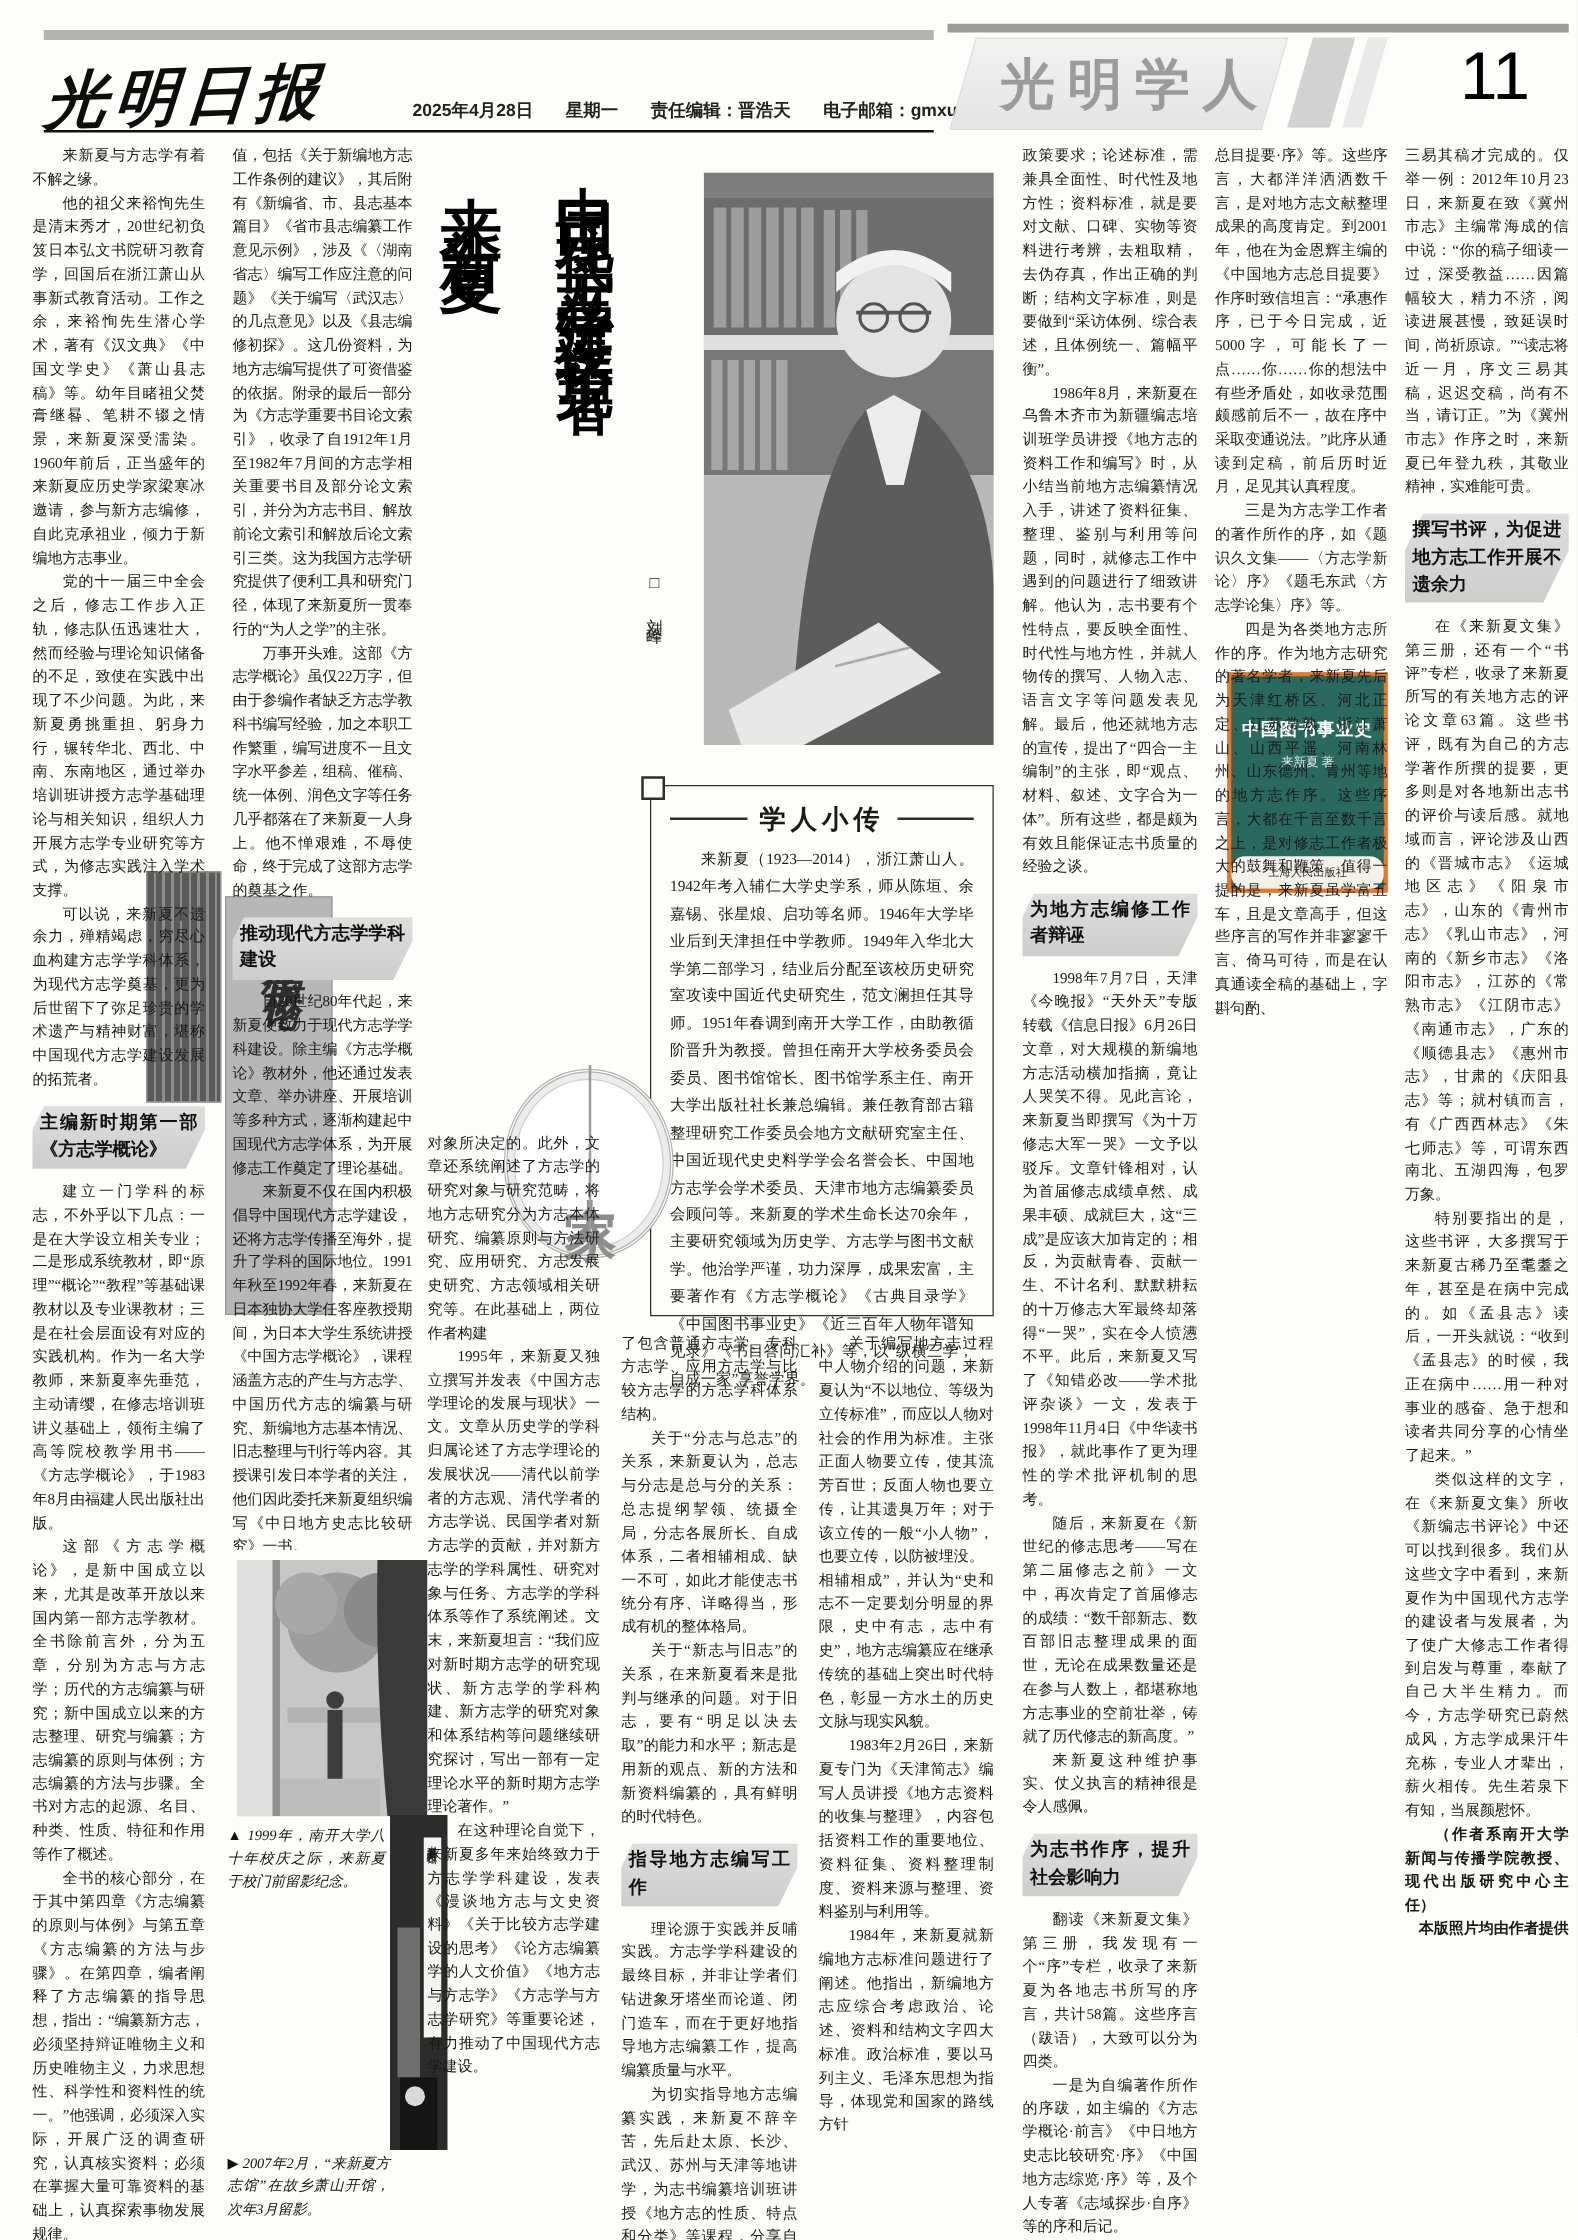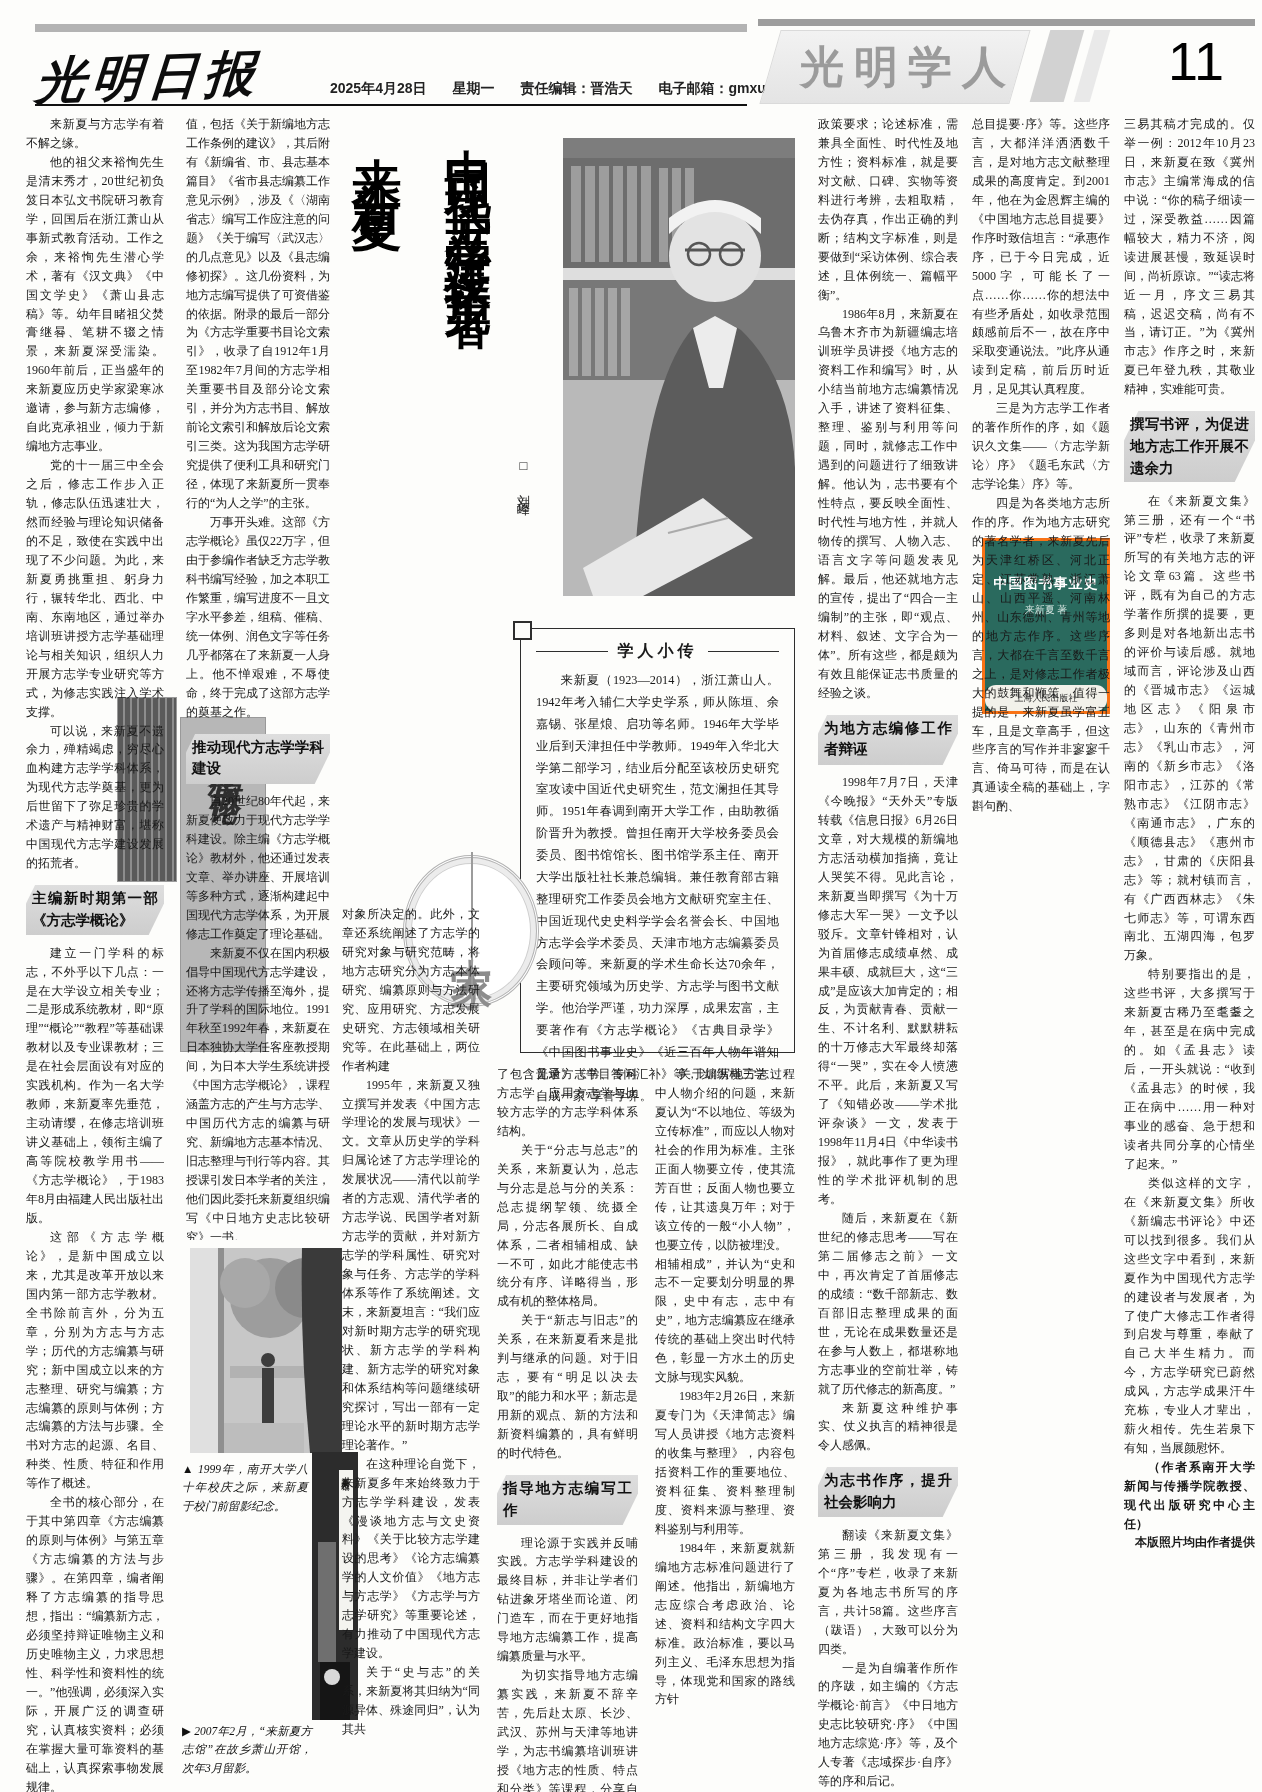--- a/index.html
+++ b/index.html
@@ -42,21 +42,21 @@
              border:3px double #b2b2b2;box-shadow:inset 0 0 0 5px #ececec, inset 0 0 0 6px #cfcfcf;
              display:flex;align-items:center;justify-content:center;}
   #medallion .chars{writing-mode:vertical-rl;font-size:42px;font-weight:bold;color:#8d8d8d;letter-spacing:6px;}
   #medallion::after{content:"";position:absolute;left:50%;top:-6px;bottom:-6px;width:2px;background:#9c9c9c;}
   
   #bio-box{left:520px;top:628px;width:275px;height:425px;border:1.5px solid #2e2e2e;background:#fdfdfb;
            padding:10px 15px;box-sizing:border-box;}
   #bio-corner{position:absolute;left:-8px;top:-8px;width:15px;height:15px;border:2px solid #2e2e2e;background:#fdfdfb;}
   #bio-head{display:flex;align-items:center;gap:10px;margin:2px 0 8px;}
   #bio-head .line{flex:1;height:1.5px;background:#2e2e2e;}
-  #bio-title{font-family:"Liberation Sans",sans-serif;font-weight:900;font-size:16px;letter-spacing:4px;}
+  #bio-title{font-family:"Liberation Sans",sans-serif;font-weight:900;font-size:21px;letter-spacing:4px;}
   #bio-text{font-size:12.3px;line-height:1.78;text-align:justify;text-indent:2em;}
   
   .ph{background:#cdcdcd;overflow:hidden;}
   .caption{font-size:11.5px;line-height:1.6;text-align:justify;font-style:italic;color:#111;}
   #book-pages{left:117px;top:697px;width:58px;height:183px;background:#5a5a5a;border:1px solid #9a9a9a;
       background-image:repeating-linear-gradient(90deg,#5a5a5a 0 5px,#8d8d8d 5px 7px);}
   #book-spine{left:180px;top:717px;width:84px;height:333px;background:#b7b7b7;border:1px solid #999;
       display:flex;align-items:flex-start;justify-content:center;}
   #book-spine .t{writing-mode:vertical-rl;font-size:30px;font-weight:900;font-style:italic;color:#2f2f2f;
       letter-spacing:10px;margin-top:14px;}
@@ -202,21 +202,20 @@
       <p class="para cont">值，包括《关于新编地方志工作条例的建议》，其后附有《新编省、市、县志基本篇目》《省市县志编纂工作意见示例》，涉及《〈湖南省志〉编写工作应注意的问题》《关于编写〈武汉志〉的几点意见》以及《县志编修初探》。这几份资料，为地方志编写提供了可资借鉴的依据。附录的最后一部分为《方志学重要书目论文索引》，收录了自1912年1月至1982年7月间的方志学相关重要书目及部分论文索引，并分为方志书目、解放前论文索引和解放后论文索引三类。这为我国方志学研究提供了便利工具和研究门径，体现了来新夏所一贯奉行的“为人之学”的主张。</p>
       <p class="para">万事开头难。这部《方志学概论》虽仅22万字，但由于参编作者缺乏方志学教科书编写经验，加之本职工作繁重，编写进度不一且文字水平参差，组稿、催稿、统一体例、润色文字等任务几乎都落在了来新夏一人身上。他不惮艰难，不辱使命，终于完成了这部方志学的奠基之作。</p>
       <div class="sec-h">推动现代方志学学科建设</div>
       <p class="para">自20世纪80年代起，来新夏便致力于现代方志学学科建设。除主编《方志学概论》教材外，他还通过发表文章、举办讲座、开展培训等多种方式，逐渐构建起中国现代方志学体系，为开展修志工作奠定了理论基础。</p>
       <p class="para">来新夏不仅在国内积极倡导中国现代方志学建设，还将方志学传播至海外，提升了学科的国际地位。1991年秋至1992年春，来新夏在日本独协大学任客座教授期间，为日本大学生系统讲授《中国方志学概论》，课程涵盖方志的产生与方志学、中国历代方志的编纂与研究、新编地方志基本情况、旧志整理与刊行等内容。其授课引发日本学者的关注，他们因此委托来新夏组织编写《中日地方史志比较研究》一书。</p>
     </div>
   <div class="col" style="left:342px;top:868px;width:138px;height:924px;margin-top:37px;">
       <p class="para cont">对象所决定的。此外，文章还系统阐述了方志学的研究对象与研究范畴，将地方志研究分为方志本体研究、编纂原则与方法研究、应用研究、方志发展史研究、方志领域相关研究等。在此基础上，两位作者构建</p>
       <p class="para">1995年，来新夏又独立撰写并发表《中国方志学理论的发展与现状》一文。文章从历史学的学科归属论述了方志学理论的发展状况——清代以前学者的方志观、清代学者的方志学说、民国学者对新方志学的贡献，并对新方志学的学科属性、研究对象与任务、方志学的学科体系等作了系统阐述。文末，来新夏坦言：“我们应对新时期方志学的研究现状、新方志学的学科构建、新方志学的研究对象和体系结构等问题继续研究探讨，写出一部有一定理论水平的新时期方志学理论著作。”</p>
       <p class="para">在这种理论自觉下，来新夏多年来始终致力于方志学学科建设，发表《漫谈地方志与文史资料》《关于比较方志学建设的思考》《论方志编纂学的人文价值》《地方志与方志学》《方志学与方志学研究》等重要论述，有力推动了中国现代方志学建设。</p>
-      <p class="para">关于“史与志”的关系，来新夏将其归纳为“同源异体、殊途同归”，认为其共</p>
     </div>
   <div class="col" style="left:497px;top:1065px;width:141px;height:727px;">
       <p class="para cont">了包含普通方志学、专科方志学、应用方志学与比较方志学的方志学科体系结构。</p>
       <p class="para">关于“分志与总志”的关系，来新夏认为，总志与分志是总与分的关系：总志提纲挈领、统摄全局，分志各展所长、自成体系，二者相辅相成、缺一不可，如此才能使志书统分有序、详略得当，形成有机的整体格局。</p>
       <p class="para">关于“新志与旧志”的关系，在来新夏看来是批判与继承的问题。对于旧志，要有“明足以决去取”的能力和水平；新志是用新的观点、新的方法和新资料编纂的，具有鲜明的时代特色。</p>
       <div class="sec-h">指导地方志编写工作</div>
       <p class="para">理论源于实践并反哺实践。方志学学科建设的最终目标，并非让学者们钻进象牙塔坐而论道、闭门造车，而在于更好地指导地方志编纂工作，提高编纂质量与水平。</p>
       <p class="para">为切实指导地方志编纂实践，来新夏不辞辛苦，先后赴太原、长沙、武汉、苏州与天津等地讲学，为志书编纂培训班讲授《地方志的性质、特点和分类》等课程，分享自己的修志心得与体会。</p>
     </div>
   <div class="col" style="left:655px;top:1065px;width:140px;height:727px;">

